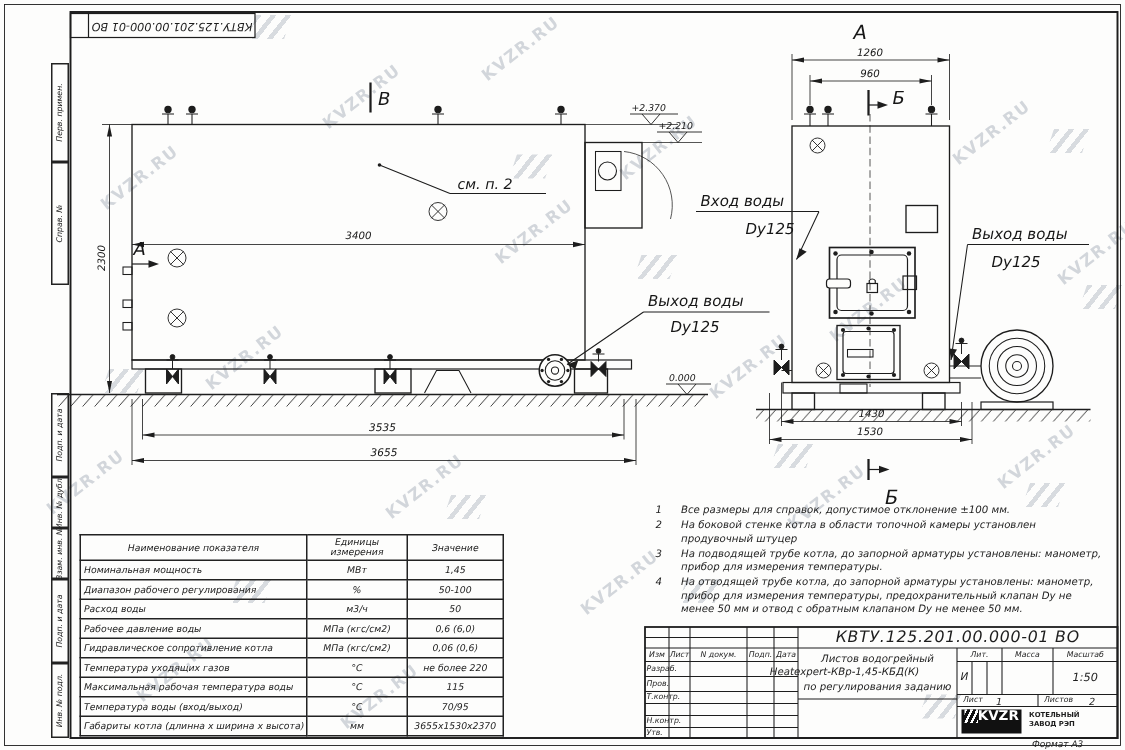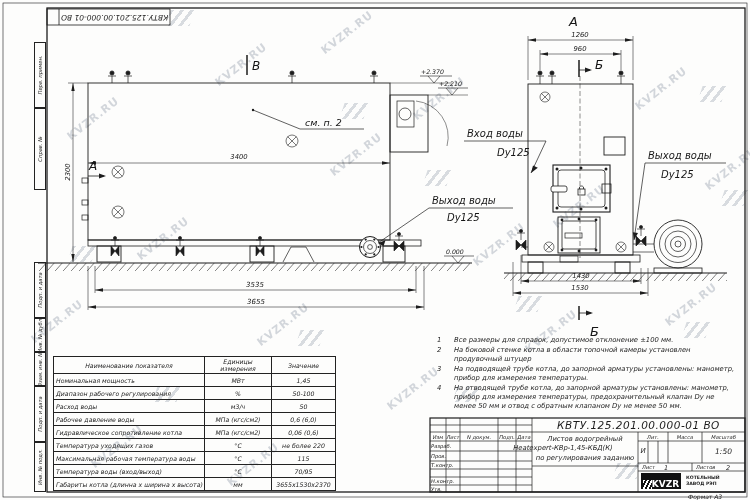--- a/index.html
+++ b/index.html
@@ -39,21 +39,21 @@
   .ttable th{height:16px;text-align:center;white-space:normal;line-height:7px;}
   .c1{width:146px}.c2{width:62px}.c3{width:59px}
   .tc{text-align:center !important;}
 
   
   .tb{position:absolute;font:italic 5.2px "DejaVu Sans",sans-serif;white-space:nowrap;overflow:hidden;}
   .tbc{text-align:center;}
   .doc{font:italic 10.5px "DejaVu Sans",sans-serif;letter-spacing:.5px;}
   .nm{font:italic 6.8px "DejaVu Sans",sans-serif;}
   .logo{position:absolute;left:641px;top:473px;width:40px;height:16px;background:#111;color:#fff;
-        display:flex;align-items:flex-end;justify-content:center;gap:0;font:700 9px "DejaVu Sans",sans-serif;}
+        display:flex;align-items:flex-start;justify-content:center;gap:0;font:700 9px "DejaVu Sans",sans-serif;}
   .logo .bars{width:9px;height:9px;background:repeating-linear-gradient(115deg,#fff 0 1.6px,#111 1.6px 3.6px);}
   .losub{position:absolute;left:686px;top:475px;width:56px;font:700 4.6px "DejaVu Sans",sans-serif;line-height:6px;}
 </style>
 </head>
 <body>
 
 <div class="sheet">
 
   <span class="wm" style="left:62px;top:112px">KVZR.RU</span>
   <span class="wm" style="left:26px;top:315px">KVZR.RU</span>

